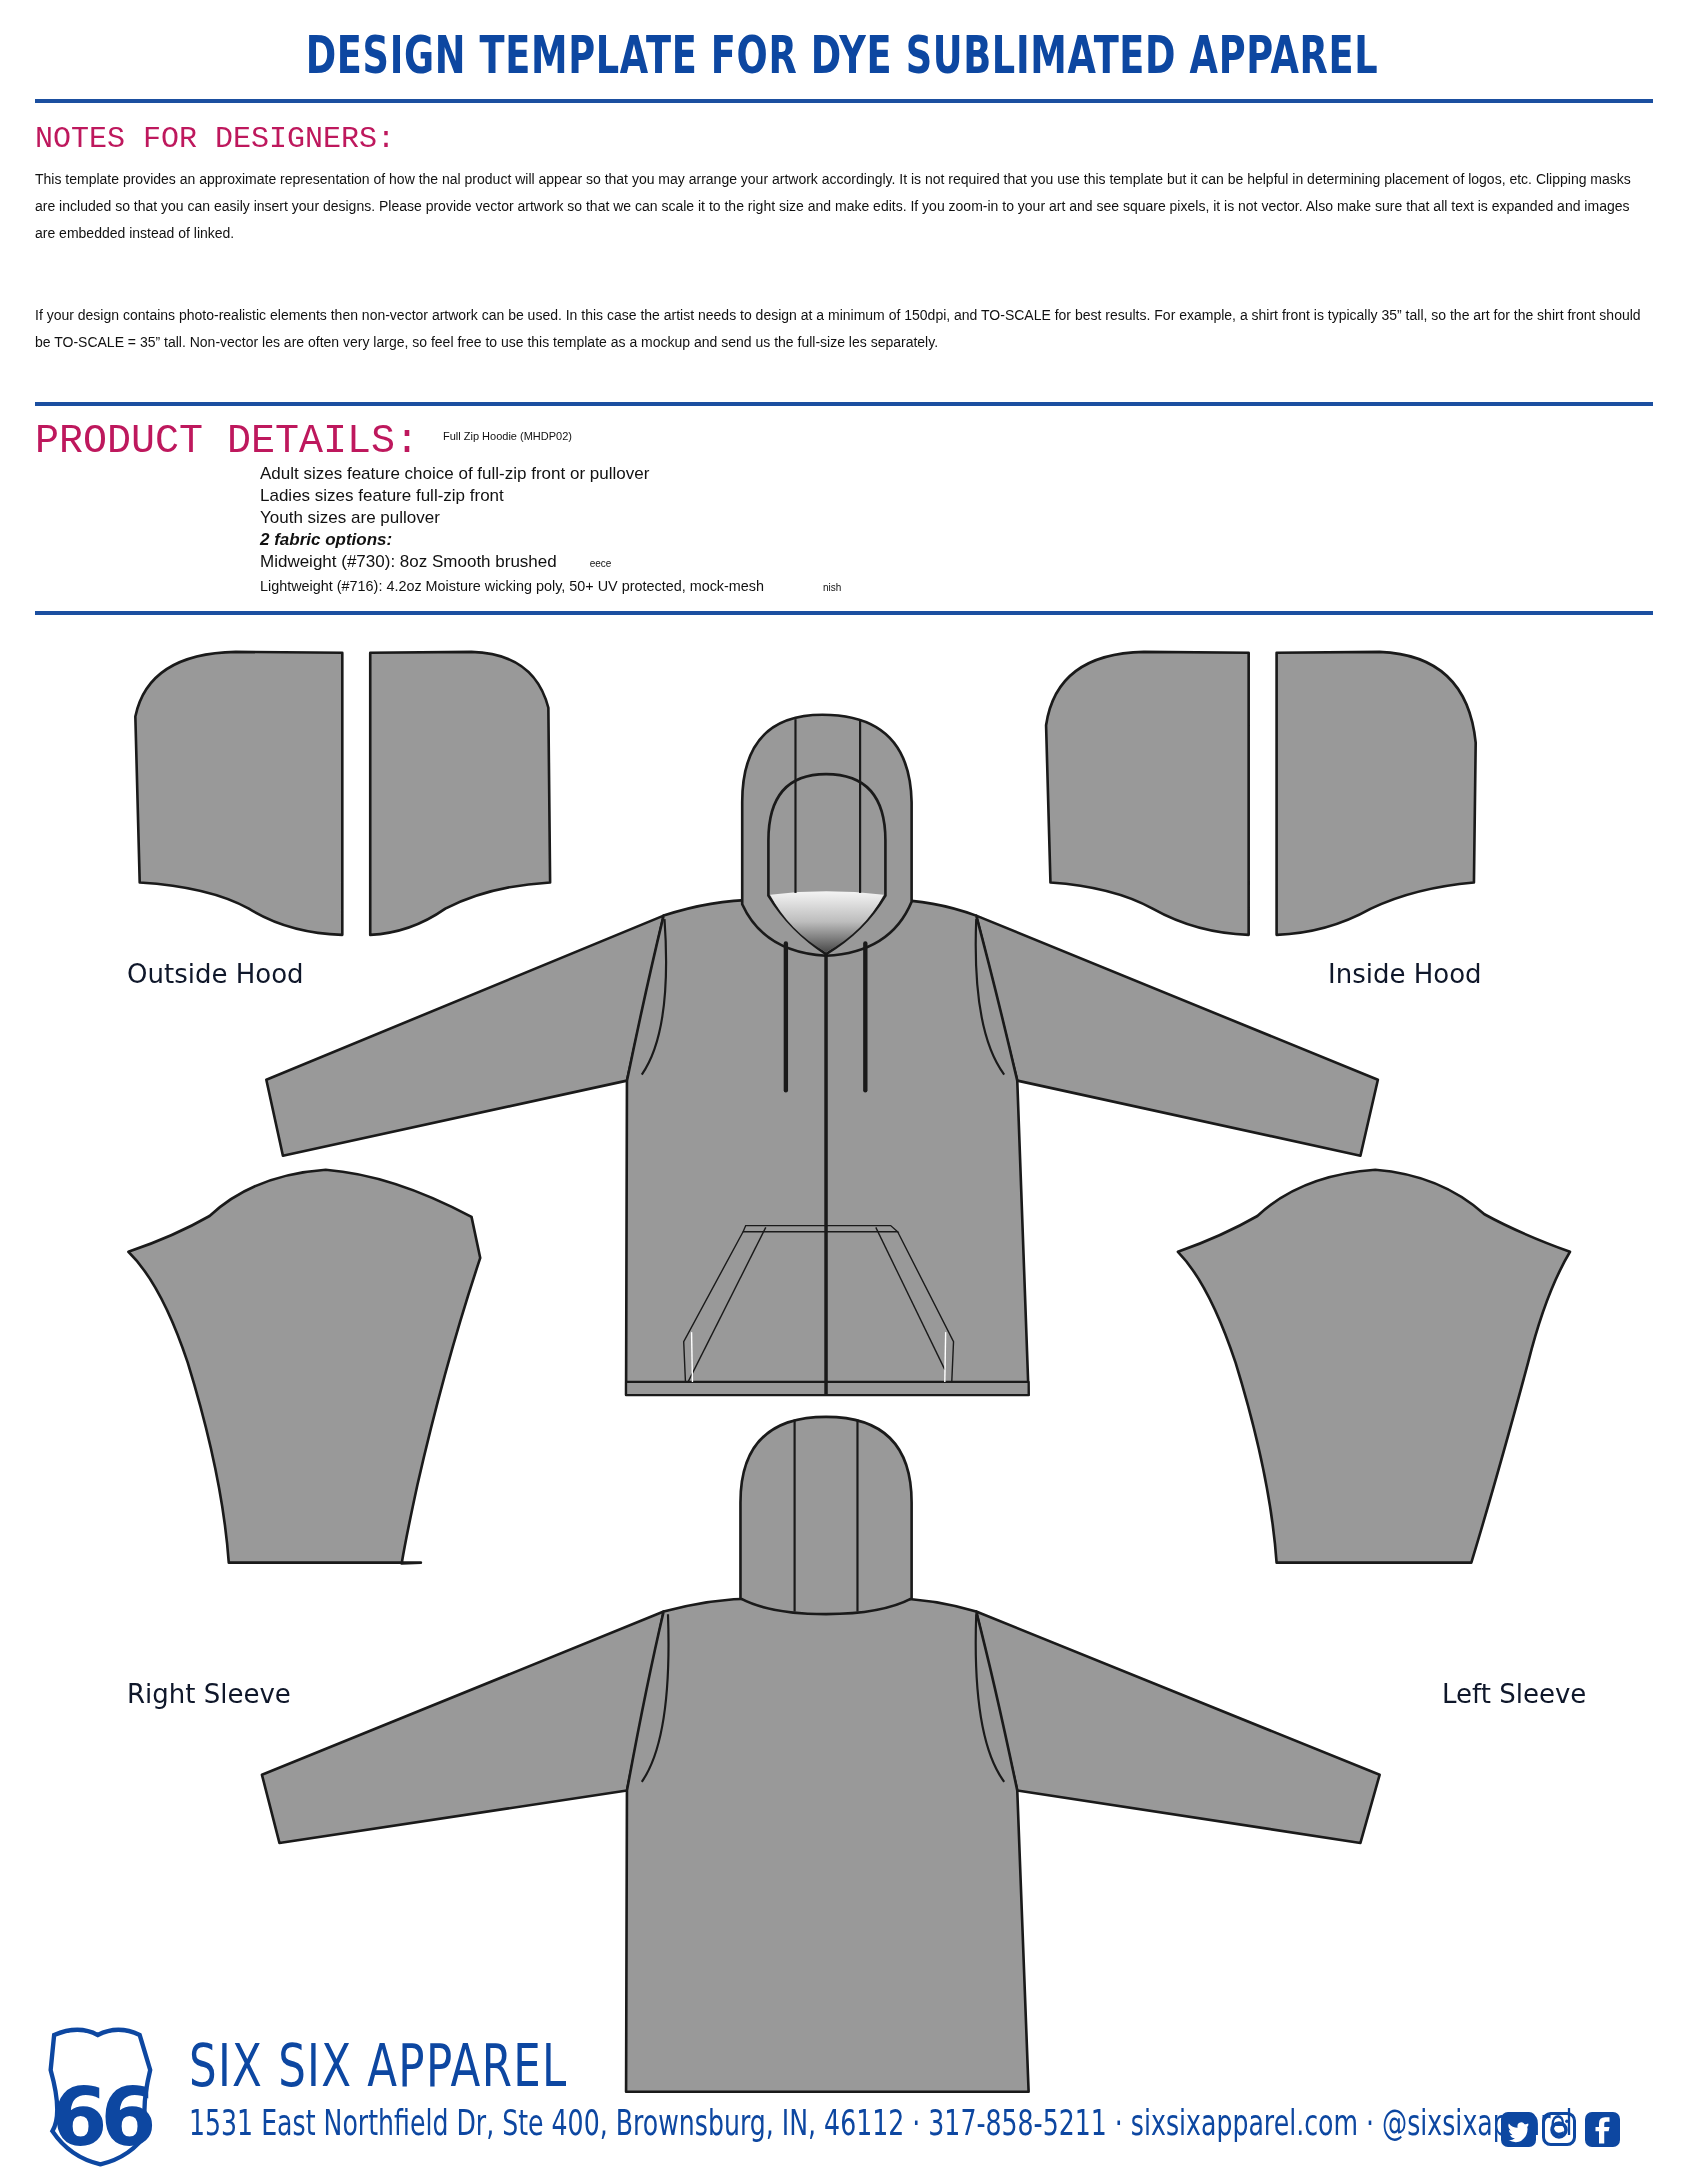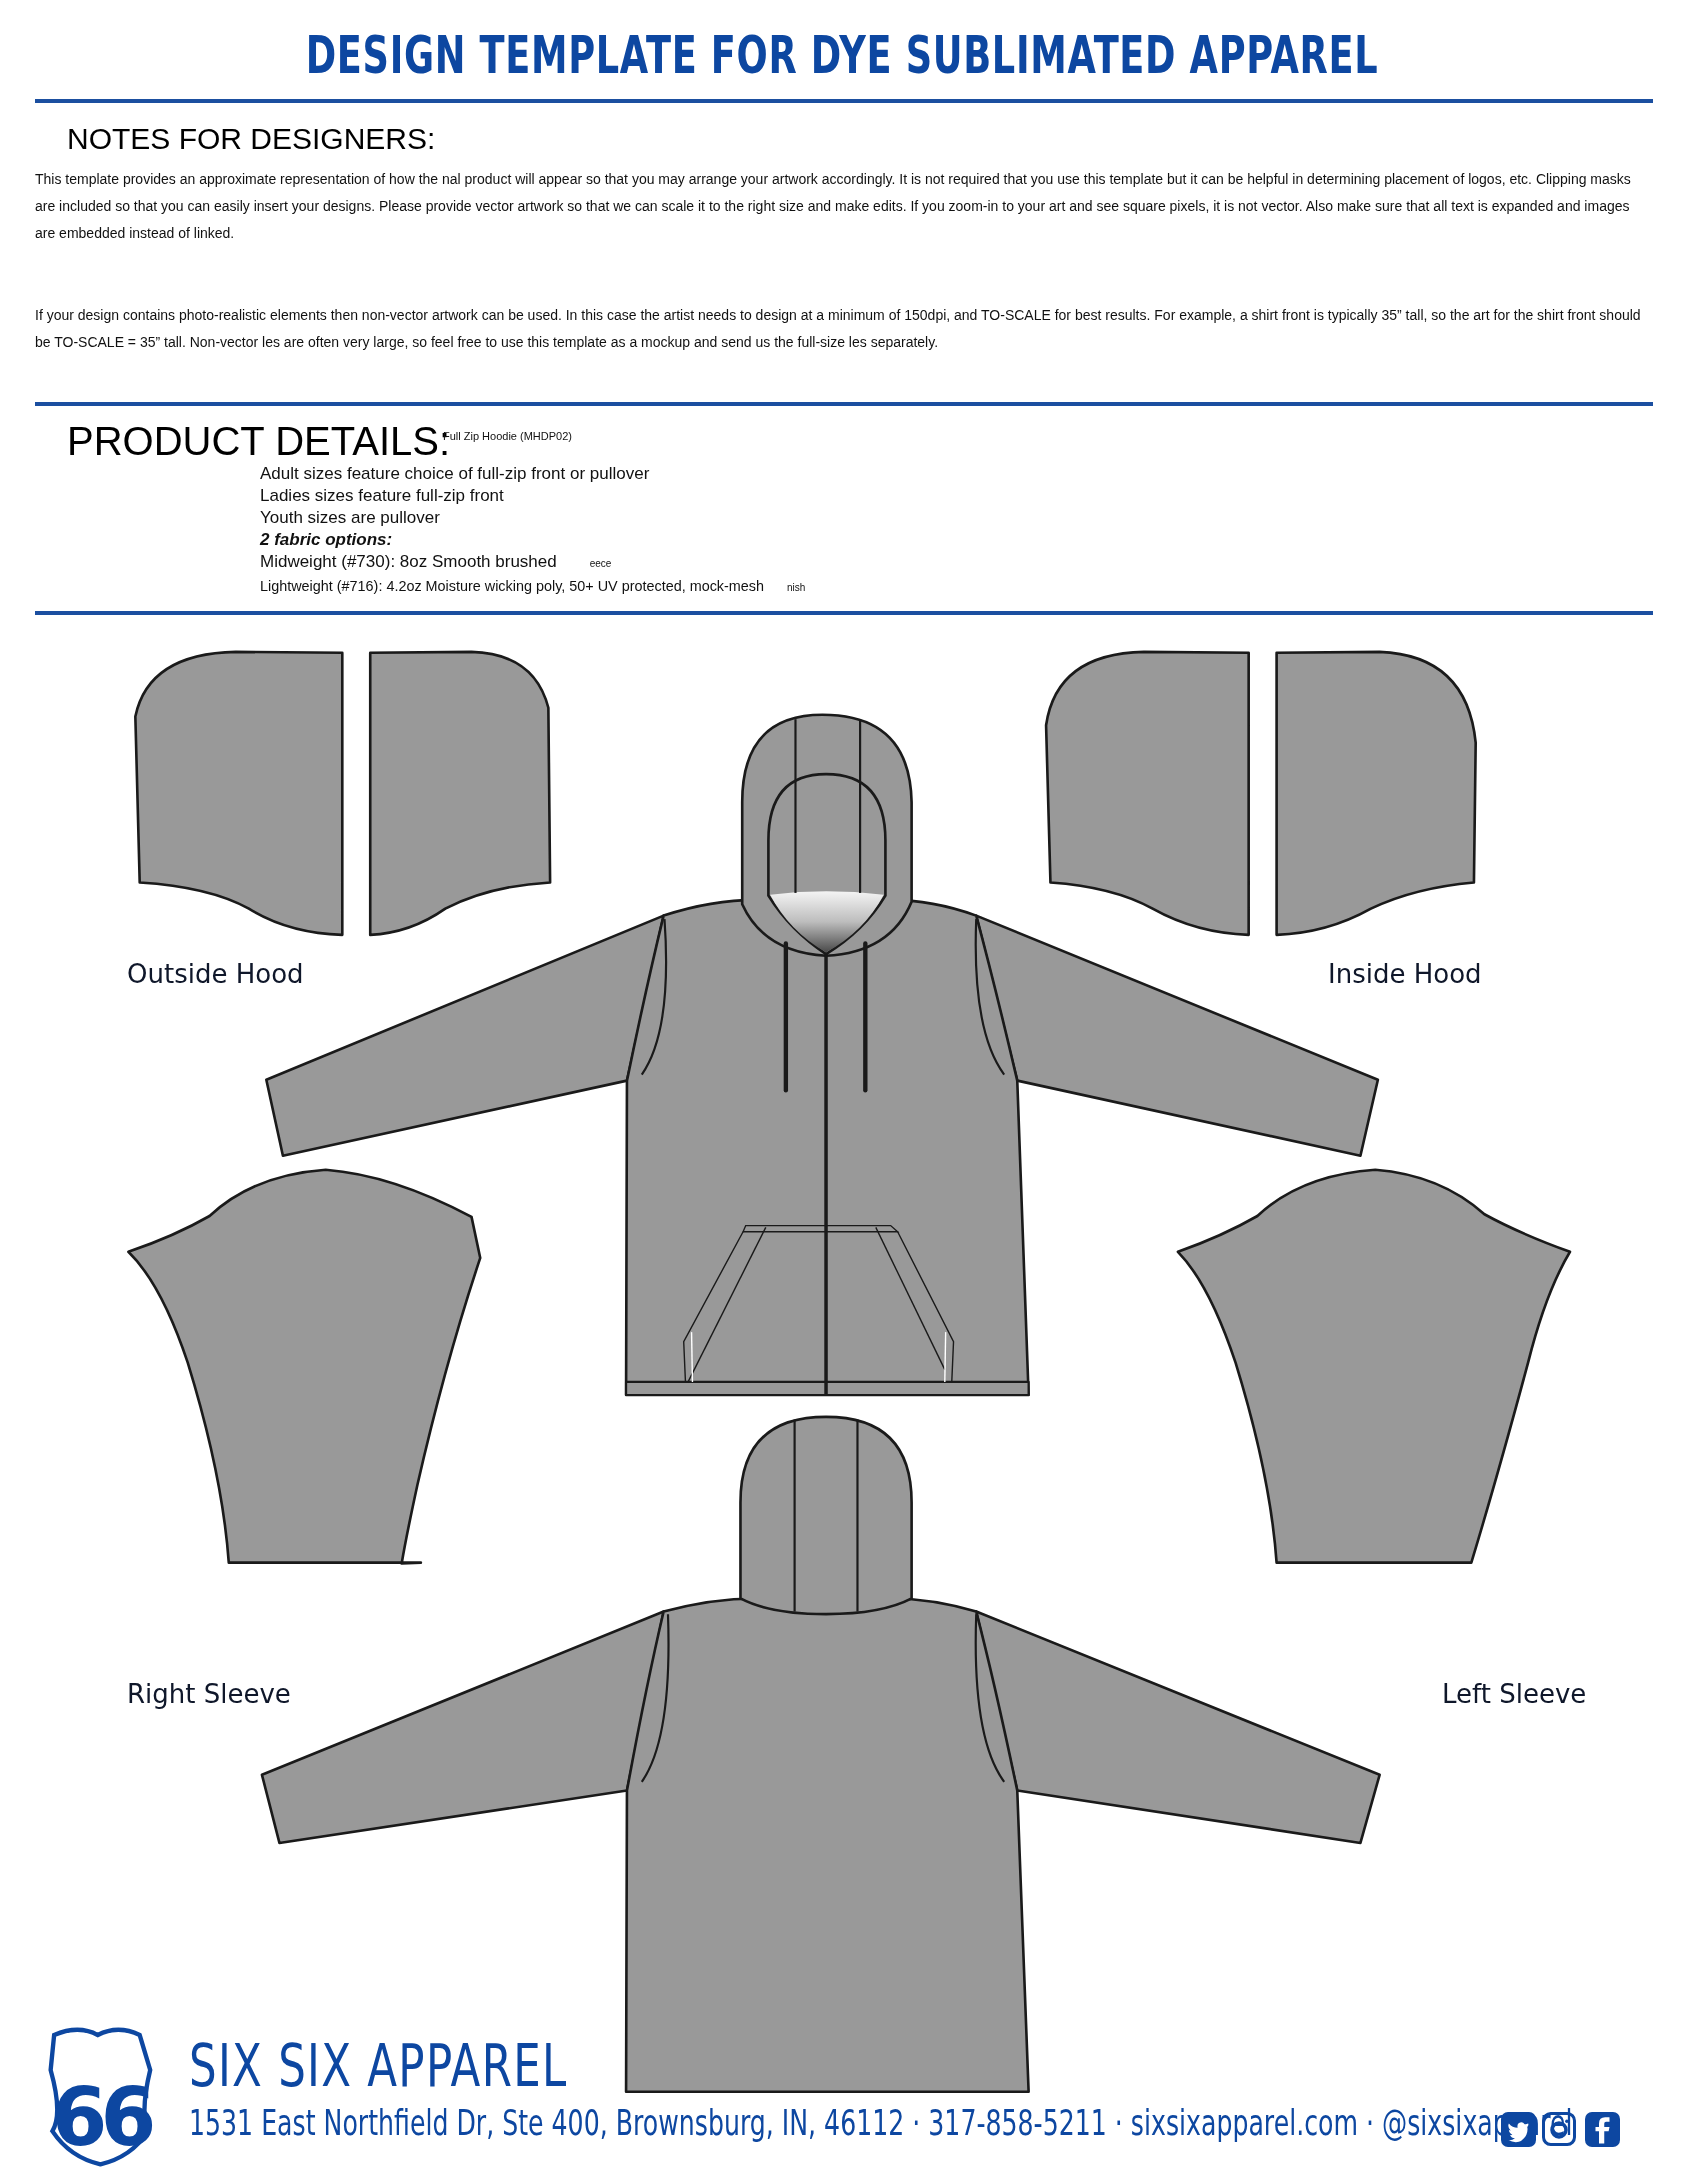--- a/index.html
+++ b/index.html
@@ -6,21 +6,21 @@
     body { width: 1687px; height: 2184px; position: relative; overflow: hidden; font-family: "Liberation Sans", sans-serif; color: #111; }
     .abs { position: absolute; }
     .title {
       left: 0; width: 1687px; top: 24.5px; text-align: center;
       font-family: "DejaVu Sans", sans-serif; font-weight: bold;
       font-size: 51px; letter-spacing: 0.9px; color: #0d47a1;
       transform: scaleX(0.72); transform-origin: 838px 0;
       line-height: 61px;
     }
     .rule { left: 35px; width: 1618px; height: 3.5px; background: #1b4fa0; }
-    .section-h { color: #000000; font-family: Liberation Sans, sans-serif; margin-left: 32px; }
+    .section-h { color: #be185d; font-family: Liberation Mono, monospace; }
     .notes-h { left: 35px; top: 122px; font-size: 30px; }
     .para { left: 35px; width: 1618px; font-size: 14px; line-height: 27px; color: #111; }
     .pd-h { left: 35px; top: 417px; font-size: 40px; line-height: 49px; }
     .pd-sub { left: 443px; top: 430px; font-size: 11px; }
     .pd-list { left: 260px; top: 463px; font-size: 17px; line-height: 22px; }
     .pd-list div { white-space: pre; }
     .pd-list .bold { font-weight: bold; font-style: italic; }
     .pd-list .small { font-size: 14.4px; }
     .frag { font-size: 10px; }
     .label { font-family: "DejaVu Sans", sans-serif; font-size: 26px; color: #0f172a; }
@@ -41,21 +41,21 @@
 <div class="abs rule" style="top:402px;"></div>
 
 <div class="abs section-h pd-h">PRODUCT DETAILS:</div>
 <div class="abs pd-sub">Full Zip Hoodie (MHDP02)</div>
 <div class="abs pd-list">
   <div>Adult sizes feature choice of full-zip front or pullover</div>
   <div>Ladies sizes feature full-zip front</div>
   <div>Youth sizes are pullover</div>
   <div class="bold">2 fabric options:</div>
   <div><span>Midweight (#730): 8oz Smooth brushed</span><span class="frag" style="margin-left:33px;">eece</span></div>
-  <div class="small"><span>Lightweight (#716): 4.2oz Moisture wicking poly, 50+ UV protected, mock-mesh</span><span class="frag" style="margin-left:23px;">nish</span></div>
+  <div class="small"><span>Lightweight (#716): 4.2oz Moisture wicking poly, 50+ UV protected, mock-mesh</span><span class="frag" style="margin-left:59px;">nish</span></div>
 </div>
 <div class="abs rule" style="top:611px;"></div>
 
 <svg class="art" width="1687" height="2184" viewBox="0 0 1932 2500">
   <defs>
     <linearGradient id="neckGrad" x1="0" y1="0" x2="0" y2="1">
       <stop offset="0" stop-color="#f4f4f4"></stop>
       <stop offset="0.5" stop-color="#bdbdbd"></stop>
       <stop offset="1" stop-color="#4a4a4a"></stop>
     </linearGradient>

